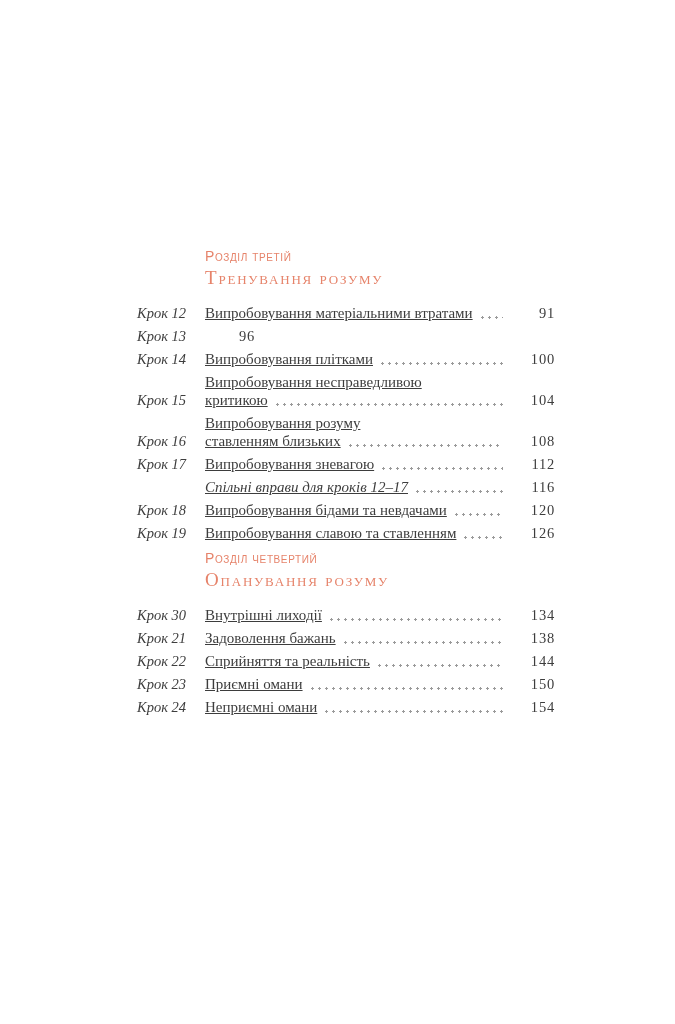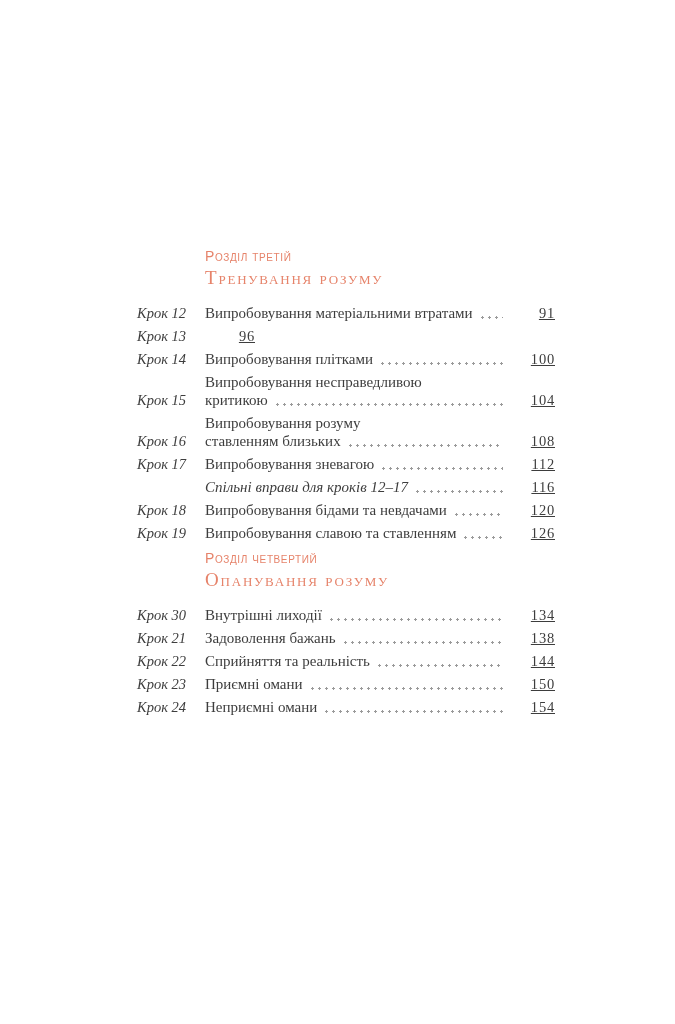--- a/index.html
+++ b/index.html
@@ -41,40 +41,39 @@
   }
   
   .row{display:flex;margin-bottom:5px;font-size:15px;align-items:flex-end;}
   .label{
     flex:0 0 68px;width:68px;
     font-style:italic;
     font-size:14.5px;line-height:18px;
   }
   .mid{flex:1 1 auto;min-width:0;}
   .line{display:flex;line-height:18px;}
-  .title{white-space:nowrap;}
+  .title{white-space:nowrap;text-decoration:underline;}
   .title.em{font-style:italic;}
   .leader{
     flex:1 1 auto;
     height:3px;
     align-self:flex-end;
     margin:0 2px 3px 6px;
     background-image:radial-gradient(circle, var(--leader) 1px, rgba(0,0,0,0) 1.3px);
     background-size:7px 3px;
     background-repeat:repeat-x;
     background-position:0 50%;
   }
   .pagenum{
     flex:0 0 50px;width:50px;
     text-align:right;
     align-self:flex-end;
     font-size:14.5px;line-height:18px;
     letter-spacing:0.8px;
     font-variant-numeric:oldstyle-nums;
-    text-decoration:underline;
   }
 </style>
 </head>
 <body>
 
 <div class="page">
   <div class="content">
 
     <div class="section-head">
       <div class="kicker">Розділ третій</div>

